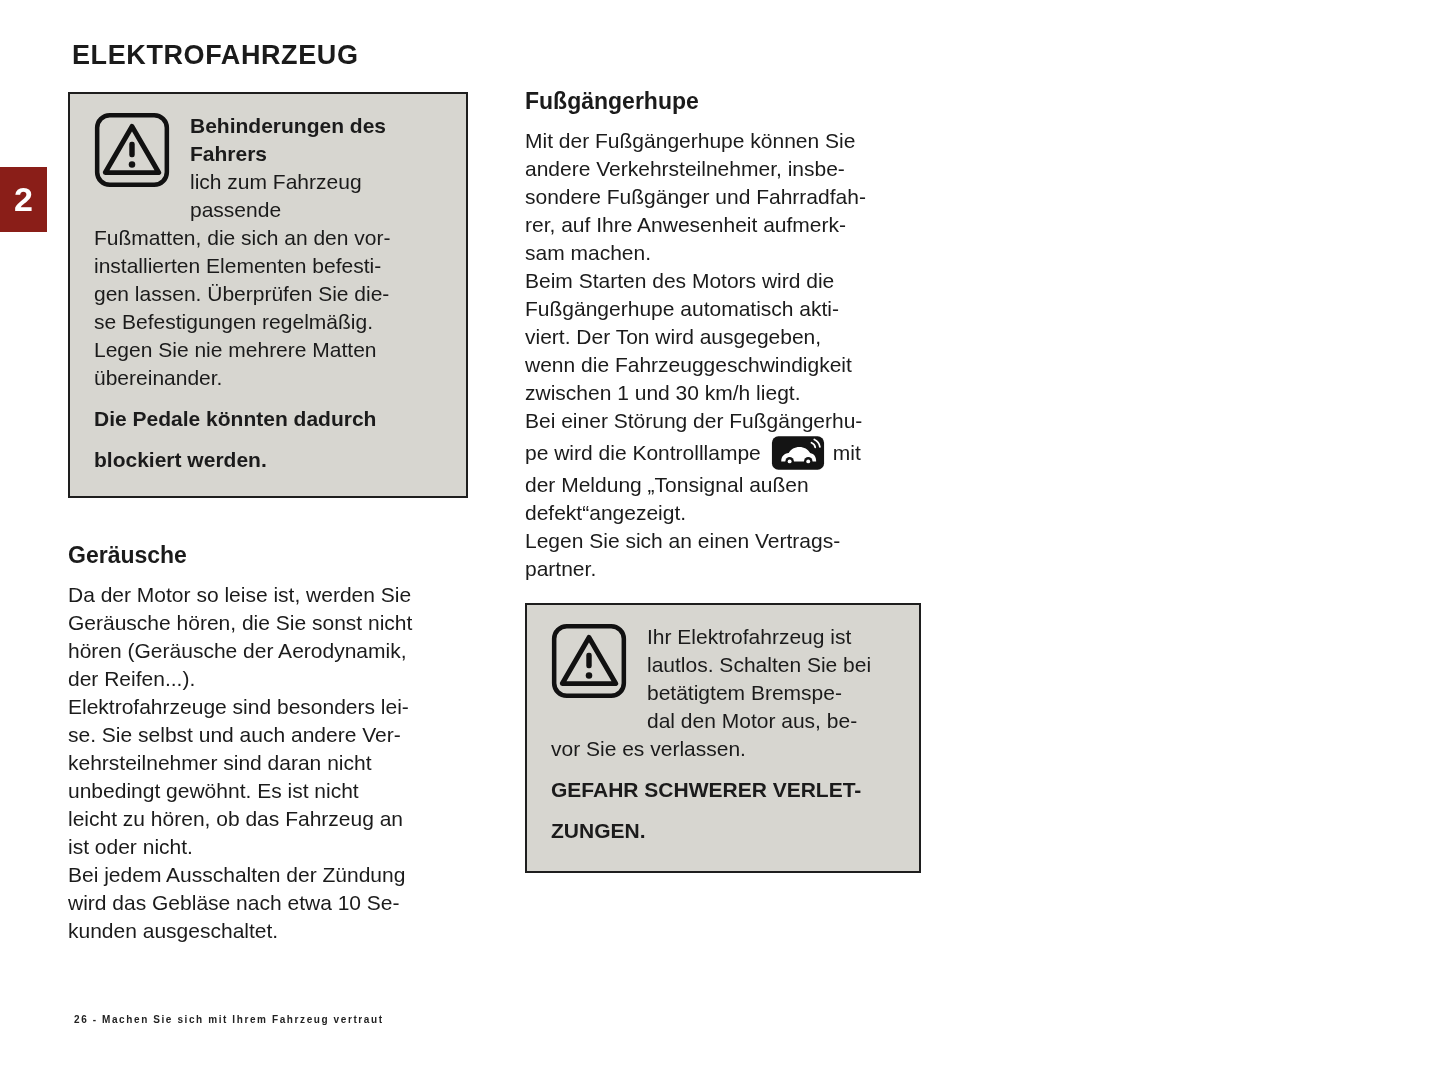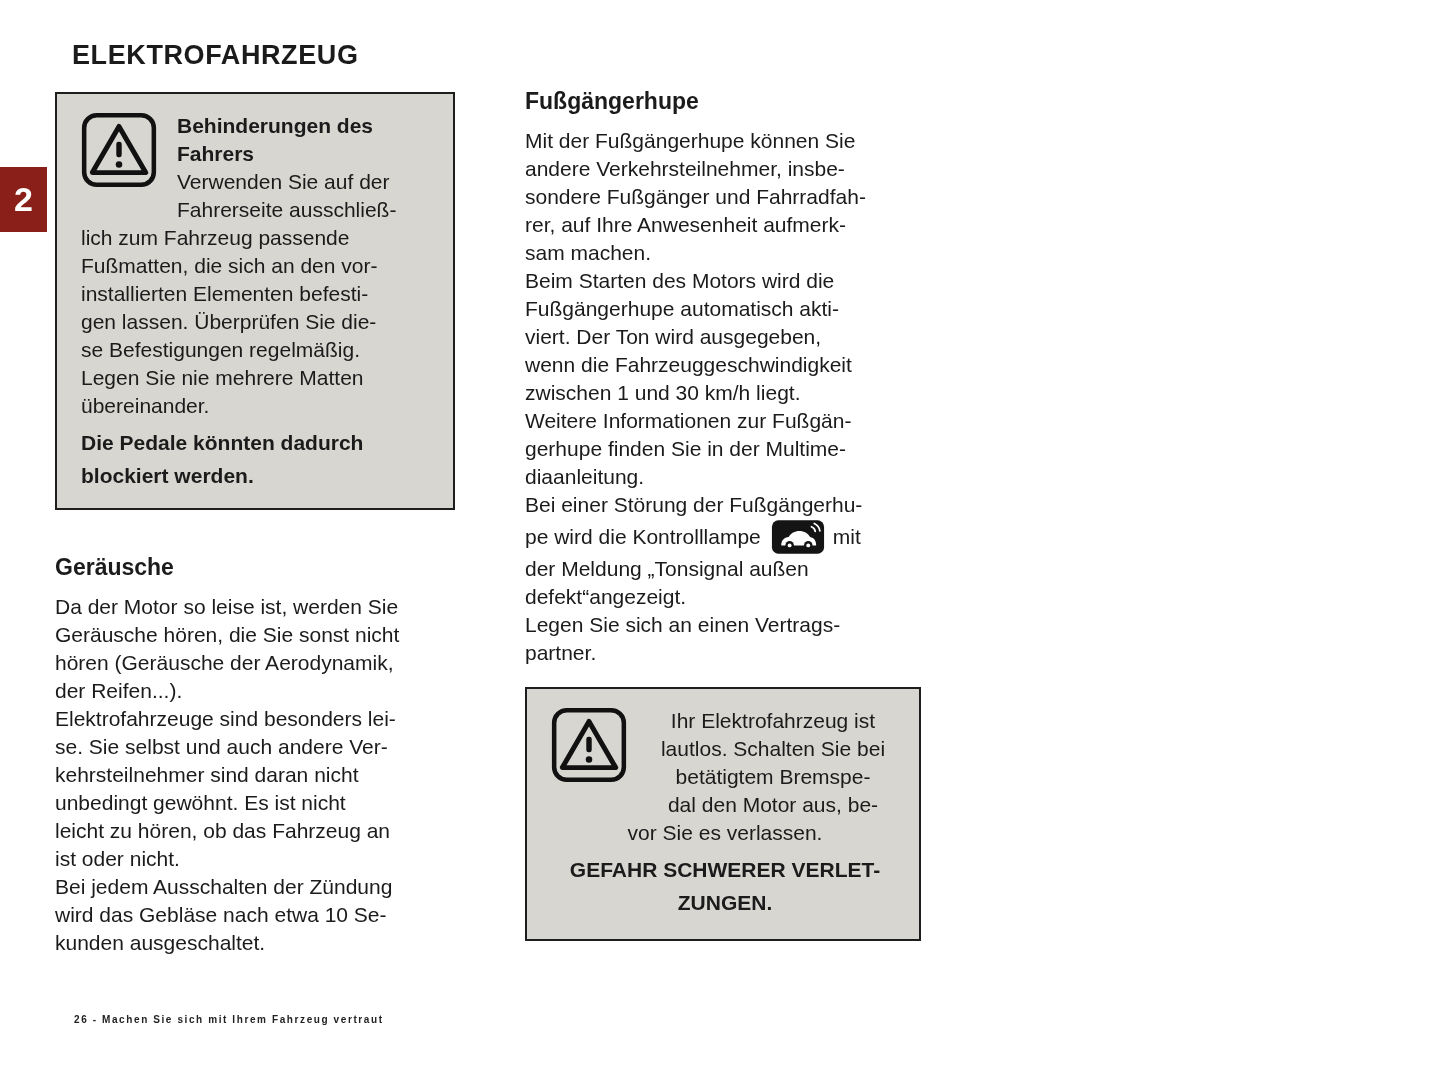--- a/index.html
+++ b/index.html
@@ -12,41 +12,41 @@
     position:absolute; left:72px; top:40px; margin:0;
     font-size:27px; font-weight:700; letter-spacing:0.6px;
   }
   .chapter-tab {
     position:absolute; left:0; top:167px; width:47px; height:65px;
     background:var(--tab-red, #8a1e18); color:#ffffff;
     display:flex; align-items:center; justify-content:center;
     font-size:34px; font-weight:700;
   }
   .col { position:absolute; }
-  .col-left  { left:55px;  top:92px; width:400px; }
+  .col-left  { left:68px;  top:92px; width:400px; }
   .col-right { left:525px; top:88px; width:412px; }
 
   .warnbox {
     background:var(--box-bg, #d7d6d0);
     border:2px solid #1e1e1e;
     padding:18px 20px 16px 24px;
     box-sizing:border-box;
     width:400px;
   }
   .warnbox::after { content:""; display:block; clear:both; }
-  .warnbox2 { margin-top:20px; width:396px; padding-bottom:20px;text-align:center; }
+  .warnbox2 { margin-top:20px; width:396px; padding-bottom:20px; }
 
   .warn-icon { float:left; width:84px; height:100px; margin-right:12px; }
   .warn-icon svg { width:76px; height:76px; display:block; }
 
   .warn-title, .warn-text, .warn-bold, .para {
     margin:0; font-size:21px; line-height:28px; white-space:pre-line;
   }
   .warn-title { font-weight:700; }
-  .warn-bold  { font-weight:700; margin-top:6px; line-height:33px; }
+  .warn-bold  { font-weight:700; margin-top:6px; line-height:41px; }
 
   .section-heading { margin:0 0 12px 0; font-size:23px; font-weight:700; }
   .section-heading.after-box { margin-top:44px; }
 
   .lamp-line { white-space:normal; }
   .lamp-icon {
     display:inline-block; width:54px; height:36px;
     vertical-align:-11px; margin:0 8px 0 10px;
   }
   .lamp-icon svg { width:54px; height:36px; display:block; }
@@ -73,22 +73,20 @@
       <div class="warn-icon">
         <svg viewBox="0 0 84 84" aria-hidden="true">
           <rect x="3.5" y="3.5" width="77" height="77" rx="14" fill="none" stroke="#111" stroke-width="5"></rect>
           <path d="M42 16 L71.5 67 H12.5 Z" fill="none" stroke="#111" stroke-width="5.5" stroke-linejoin="round"></path>
           <rect x="39" y="33" width="6" height="17" rx="2.5" fill="#111"></rect>
           <circle cx="42" cy="58" r="3.6" fill="#111"></circle>
         </svg>
       </div>
       <p class="warn-title">Behinderungen des
 Fahrers</p>
-      <p class="warn-text">Verwenden Sie auf der
-Fahrerseite ausschließ-</p>
       <p class="warn-text">lich zum Fahrzeug passende
 Fußmatten, die sich an den vor-
 installierten Elementen befesti-
 gen lassen. Überprüfen Sie die-
 se Befestigungen regelmäßig.
 Legen Sie nie mehrere Matten
 übereinander.</p>
       <p class="warn-bold">Die Pedale könnten dadurch
 blockiert werden.</p>
     </div>
@@ -115,23 +113,20 @@
     <p class="para">Mit der Fußgängerhupe können Sie
 andere Verkehrsteilnehmer, insbe-
 sondere Fußgänger und Fahrradfah-
 rer, auf Ihre Anwesenheit aufmerk-
 sam machen.</p>
     <p class="para">Beim Starten des Motors wird die
 Fußgängerhupe automatisch akti-
 viert. Der Ton wird ausgegeben,
 wenn die Fahrzeuggeschwindigkeit
 zwischen 1 und 30 km/h liegt.</p>
-    <p class="para">Weitere Informationen zur Fußgän-
-gerhupe finden Sie in der Multime-
-diaanleitung.</p>
 
     <p class="para">Bei einer Störung der Fußgängerhu-</p>
     <p class="para lamp-line">
       <span>pe wird die Kontrolllampe</span><span class="lamp-icon">
         <svg viewBox="0 0 58 38" aria-hidden="true">
           <rect x="1" y="1" width="56" height="36" rx="7" fill="#141414"></rect>
           <path d="M11 28 c0 -5.5 3.2 -8.5 8 -9 c2.2 -4.2 6.5 -6.5 11.5 -6.5 c5 0 9.3 2.3 11.5 6.5 c4.5 1 6.5 4 6.5 9 z" fill="#ffffff"></path>
           <circle cx="20" cy="28" r="4.6" fill="#141414"></circle>
           <circle cx="20" cy="28" r="2.1" fill="#ffffff"></circle>
           <circle cx="40" cy="28" r="4.6" fill="#141414"></circle>

